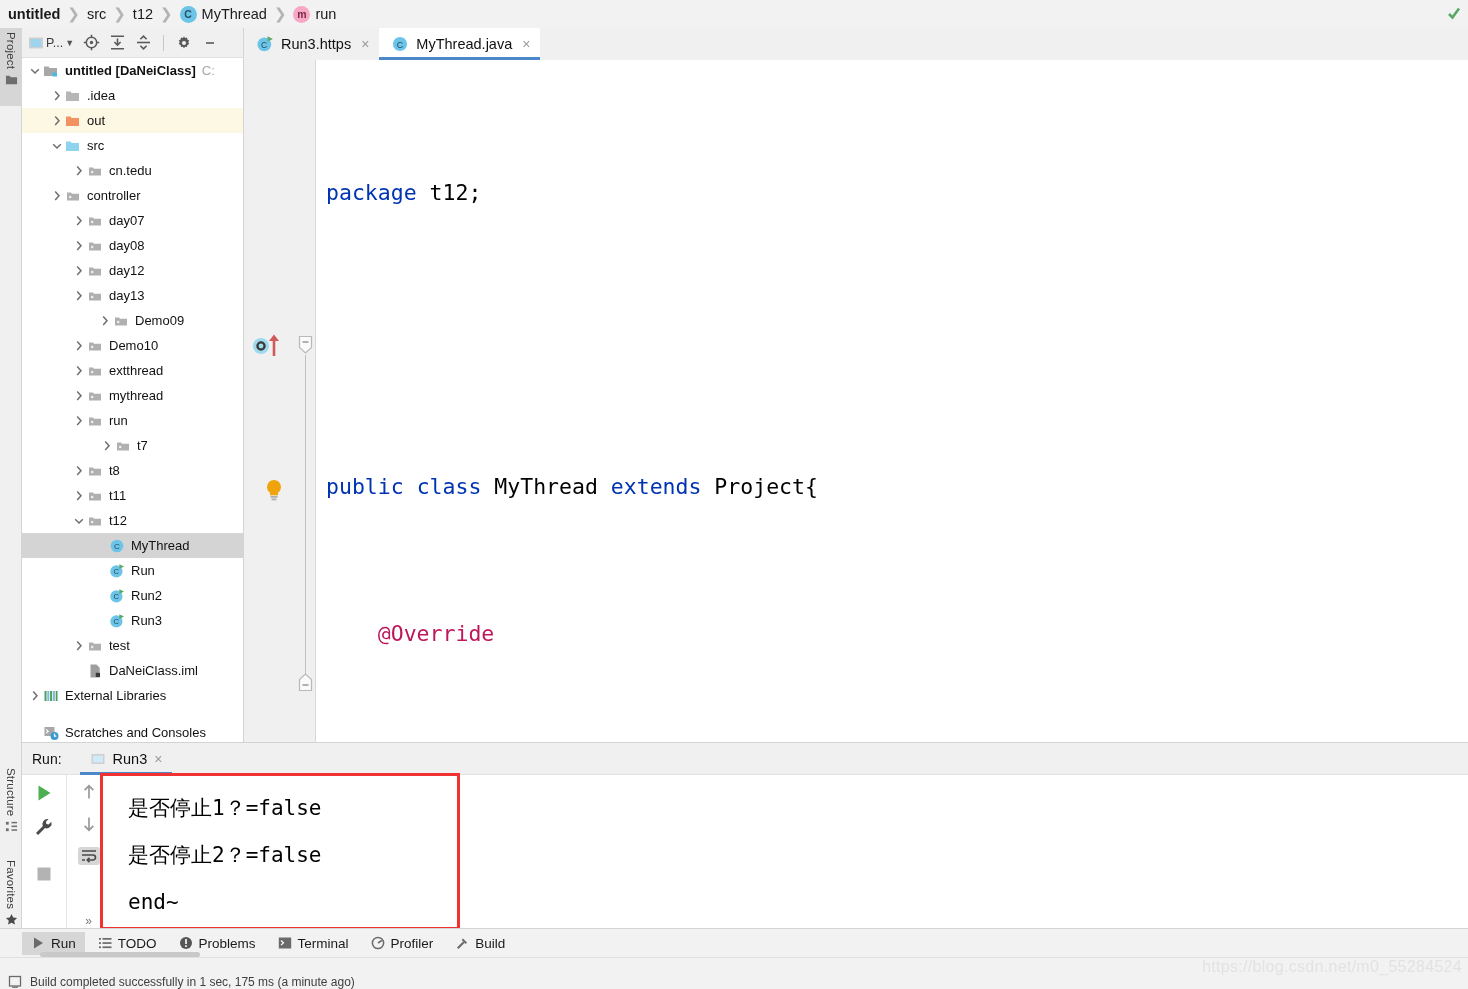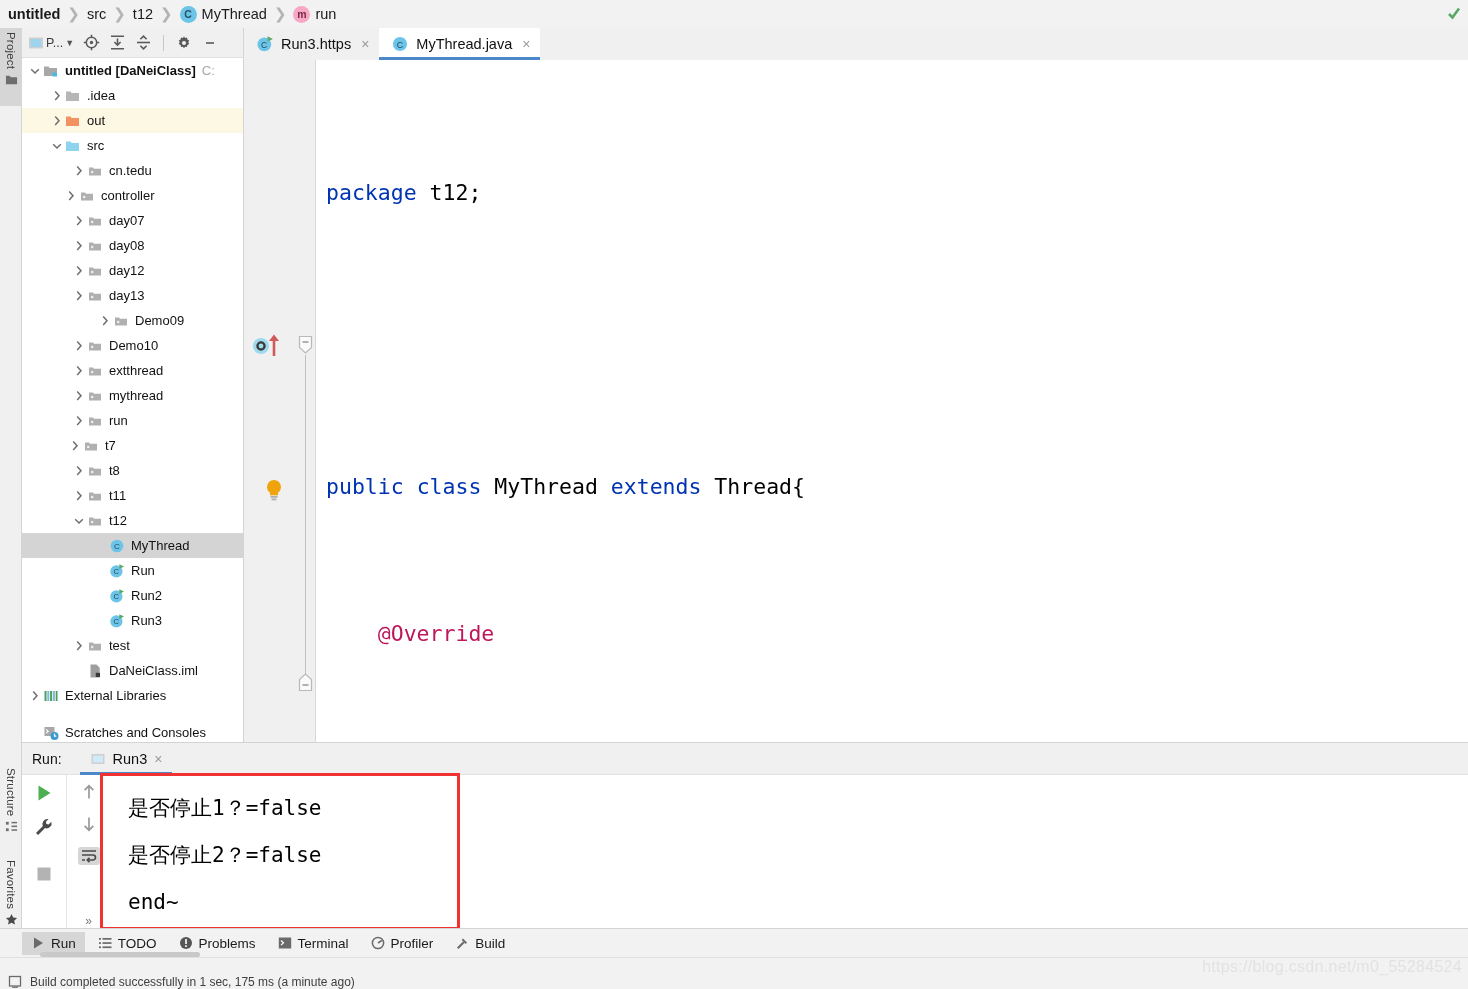--- a/index.html
+++ b/index.html
@@ -343,21 +343,21 @@
         <div class="trow" style="padding-left: 50px;">
           <svg viewBox="0 0 14 14" class="twist">
             <path d="M5.2 2.6L9 6.8L5.2 11" stroke="#6e6e6e" stroke-width="1.5" fill="none"></path>
           </svg>
           <svg viewBox="0 0 16 16" class="ticon">
             <path d="M2 4.5h4l1 1.3h7v6.7H2z" fill="#b0b0b0"></path>
             <circle cx="5.2" cy="9" r="1.25" fill="#f0f0f0"></circle>
           </svg>
           <span class="tlabel">cn.tedu</span>
         </div>
-        <div class="trow" style="padding-left: 42px;">
+        <div class="trow" style="padding-left: 28px;">
           <svg viewBox="0 0 14 14" class="twist">
             <path d="M5.2 2.6L9 6.8L5.2 11" stroke="#6e6e6e" stroke-width="1.5" fill="none"></path>
           </svg>
           <svg viewBox="0 0 16 16" class="ticon">
             <path d="M2 4.5h4l1 1.3h7v6.7H2z" fill="#b0b0b0"></path>
             <circle cx="5.2" cy="9" r="1.25" fill="#f0f0f0"></circle>
           </svg>
           <span class="tlabel">controller</span>
         </div>
         <div class="trow" style="padding-left: 50px;">
@@ -443,21 +443,21 @@
         <div class="trow" style="padding-left: 50px;">
           <svg viewBox="0 0 14 14" class="twist">
             <path d="M5.2 2.6L9 6.8L5.2 11" stroke="#6e6e6e" stroke-width="1.5" fill="none"></path>
           </svg>
           <svg viewBox="0 0 16 16" class="ticon">
             <path d="M2 4.5h4l1 1.3h7v6.7H2z" fill="#b0b0b0"></path>
             <circle cx="5.2" cy="9" r="1.25" fill="#f0f0f0"></circle>
           </svg>
           <span class="tlabel">run</span>
         </div>
-        <div class="trow" style="padding-left: 46px;">
+        <div class="trow" style="padding-left: 78px;">
           <svg viewBox="0 0 14 14" class="twist">
             <path d="M5.2 2.6L9 6.8L5.2 11" stroke="#6e6e6e" stroke-width="1.5" fill="none"></path>
           </svg>
           <svg viewBox="0 0 16 16" class="ticon">
             <path d="M2 4.5h4l1 1.3h7v6.7H2z" fill="#b0b0b0"></path>
             <circle cx="5.2" cy="9" r="1.25" fill="#f0f0f0"></circle>
           </svg>
           <span class="tlabel">t7</span>
         </div>
         <div class="trow" style="padding-left: 50px;">
@@ -612,21 +612,21 @@
       <div class="fold-line"></div>
       <svg class="fold-close" viewBox="0 0 15 20">
         <path d="M1.5 18.5h12v-11l-6-5.5-6 5.5z" fill="#fafafa" stroke="#b9b9b9" stroke-width="1.2"></path>
         <path d="M4.5 13h6" stroke="#8a8a8a" stroke-width="1.3"></path>
       </svg>
     </div>
 
     <div class="code">
       <div class="cl"><span class="kw">package</span><span> t12;</span></div>
       <div class="cl"></div>
-      <div class="cl"><span class="kw">public</span> <span class="kw">class</span><span> MyThread </span><span class="kw">extends</span><span> Thread{</span></div>
+      <div class="cl"><span class="kw">public</span> <span class="kw">class</span><span> MyThread </span><span class="kw">extends</span><span> Project{</span></div>
       <div class="cl">    <span class="anno">@Override</span></div>
       
       
       
       
       
       
       
       
       

